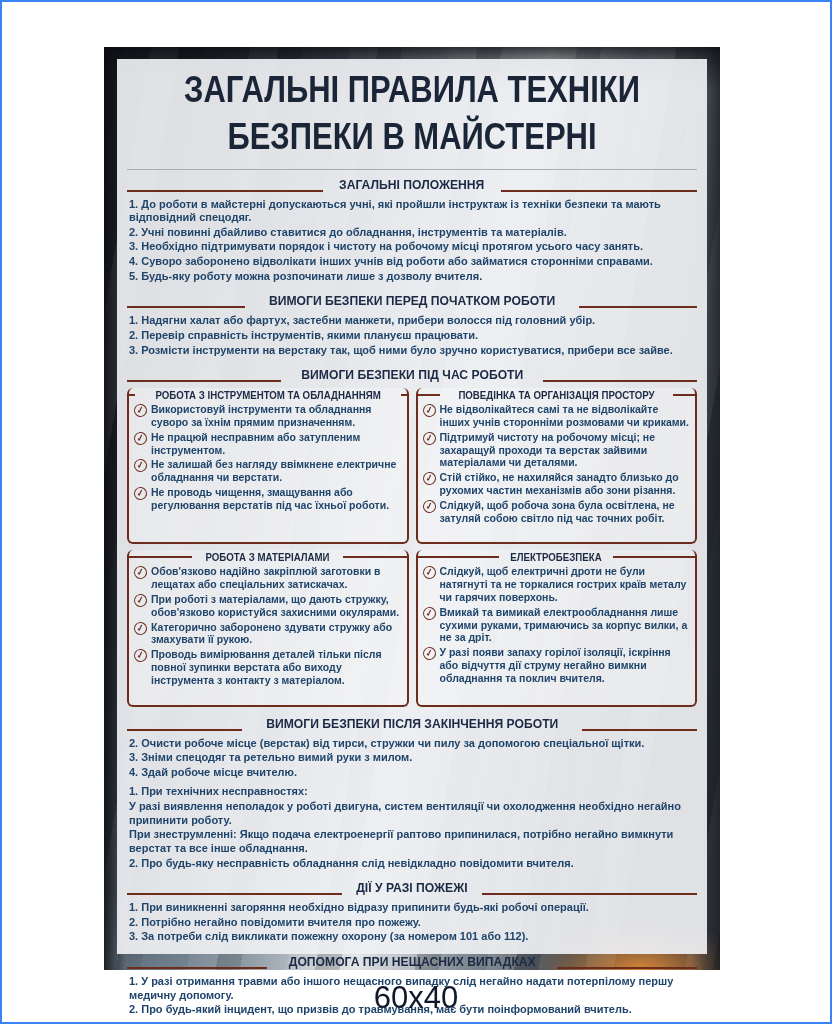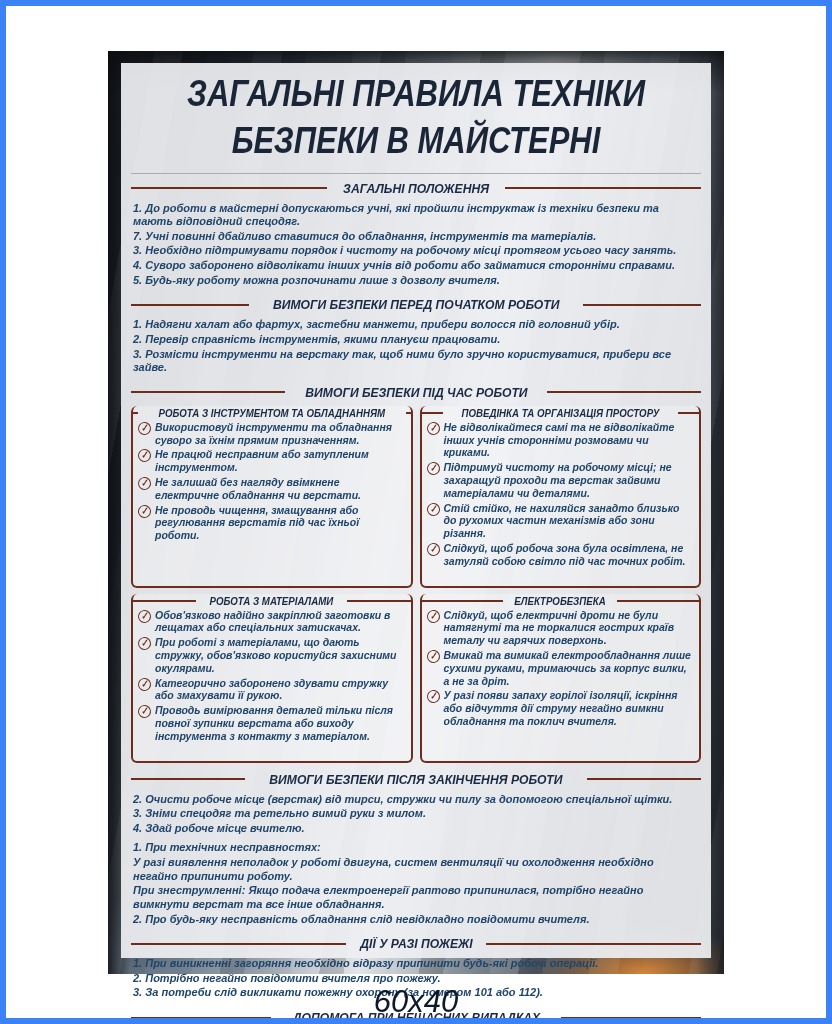--- a/index.html
+++ b/index.html
@@ -1,20 +1,19 @@
 <!DOCTYPE html>
 <html><head>
 <meta charset="utf-8">
 <style>
   html,body { margin:0; padding:0; background:#ffffff; }
   .page {
     position:relative; width:832px; height:1024px; box-sizing:border-box;
-    border:6px solid #3b82f6; background:#ffffff; overflow:hidden;
+    border:2px solid #3b82f6; background:#ffffff; overflow:hidden;
     font-family:"Liberation Sans", sans-serif;
-    font-style:italic;
   }
   
   .poster {
     position:absolute; left:102px; top:45px; width:616px; height:923px;
     background-color:#2e333b;
     background-image:
       linear-gradient(180deg, rgba(10,12,16,0.8) 0px, rgba(10,12,16,0.55) 10px, rgba(10,12,16,0) 42px),
       linear-gradient(90deg, rgba(10,12,16,0.8) 0px, rgba(10,12,16,0) 22px),
       linear-gradient(270deg, rgba(25,29,35,0.75) 0px, rgba(25,29,35,0) 28px),
       radial-gradient(ellipse 150px 70px at 87% 100%, rgba(224,138,58,0.95), rgba(224,138,58,0) 72%),
@@ -29,21 +28,21 @@
     box-sizing:border-box; padding:4px 10px 6px;
     display:flex; flex-direction:column;
   }
   .title {
     text-align:center; color:#1a2638; font-weight:bold;
     font-size:36px; line-height:1.3; margin-top:4px;
     transform:scaleX(0.86);
   }
   .title-rule { border:none; border-top:1px solid #a8adb4; margin:8px 0 0; }
 
-  .sec-h { display:flex; align-items:center; margin:7px 0 3px; }
+  .sec-h { display:flex; align-items:flex-end; margin:7px 0 3px; }
   .sec-h::before, .sec-h::after { content:""; flex:1; height:2px; background:#6e2c1d; }
   .sec-h span {
     display:inline-block; padding:0 8px; white-space:nowrap;
     color:#1b2a44; font-weight:bold; font-size:13.5px; transform:scaleX(0.9);
   }
   .plist { color:#20456b; font-weight:bold; font-size:11px; line-height:1.24; margin:2px 2px; }
   .plist div { margin:1px 0; }
 
   
   .boxes { display:grid; grid-template-columns:1fr 1fr; gap:6px 7px; margin:3px 0 2px; }
@@ -79,21 +78,21 @@
 
       <div class="title">ЗАГАЛЬНІ ПРАВИЛА ТЕХНІКИ</div>
       <div class="title" style="margin-top:0;">БЕЗПЕКИ В МАЙСТЕРНІ</div>
       <hr class="title-rule">
 
       <div class="sec-h">
         <span>ЗАГАЛЬНІ ПОЛОЖЕННЯ</span>
       </div>
       <div class="plist">
         <div>1. До роботи в майстерні допускаються учні, які пройшли інструктаж із техніки безпеки та мають відповідний спецодяг.</div>
-        <div>7. Учні повинні дбайливо ставитися до обладнання, інструментів та матеріалів.</div>
+        <div>2. Учні повинні дбайливо ставитися до обладнання, інструментів та матеріалів.</div>
         <div>3. Необхідно підтримувати порядок і чистоту на робочому місці протягом усього часу занять.</div>
         <div>4. Суворо заборонено відволікати інших учнів від роботи або займатися сторонніми справами.</div>
         <div>5. Будь-яку роботу можна розпочинати лише з дозволу вчителя.</div>
       </div>
 
       <div class="sec-h">
         <span>ВИМОГИ БЕЗПЕКИ ПЕРЕД ПОЧАТКОМ РОБОТИ</span>
       </div>
       <div class="plist">
         <div>1. Надягни халат або фартух, застебни манжети, прибери волосся під головний убір.</div>

